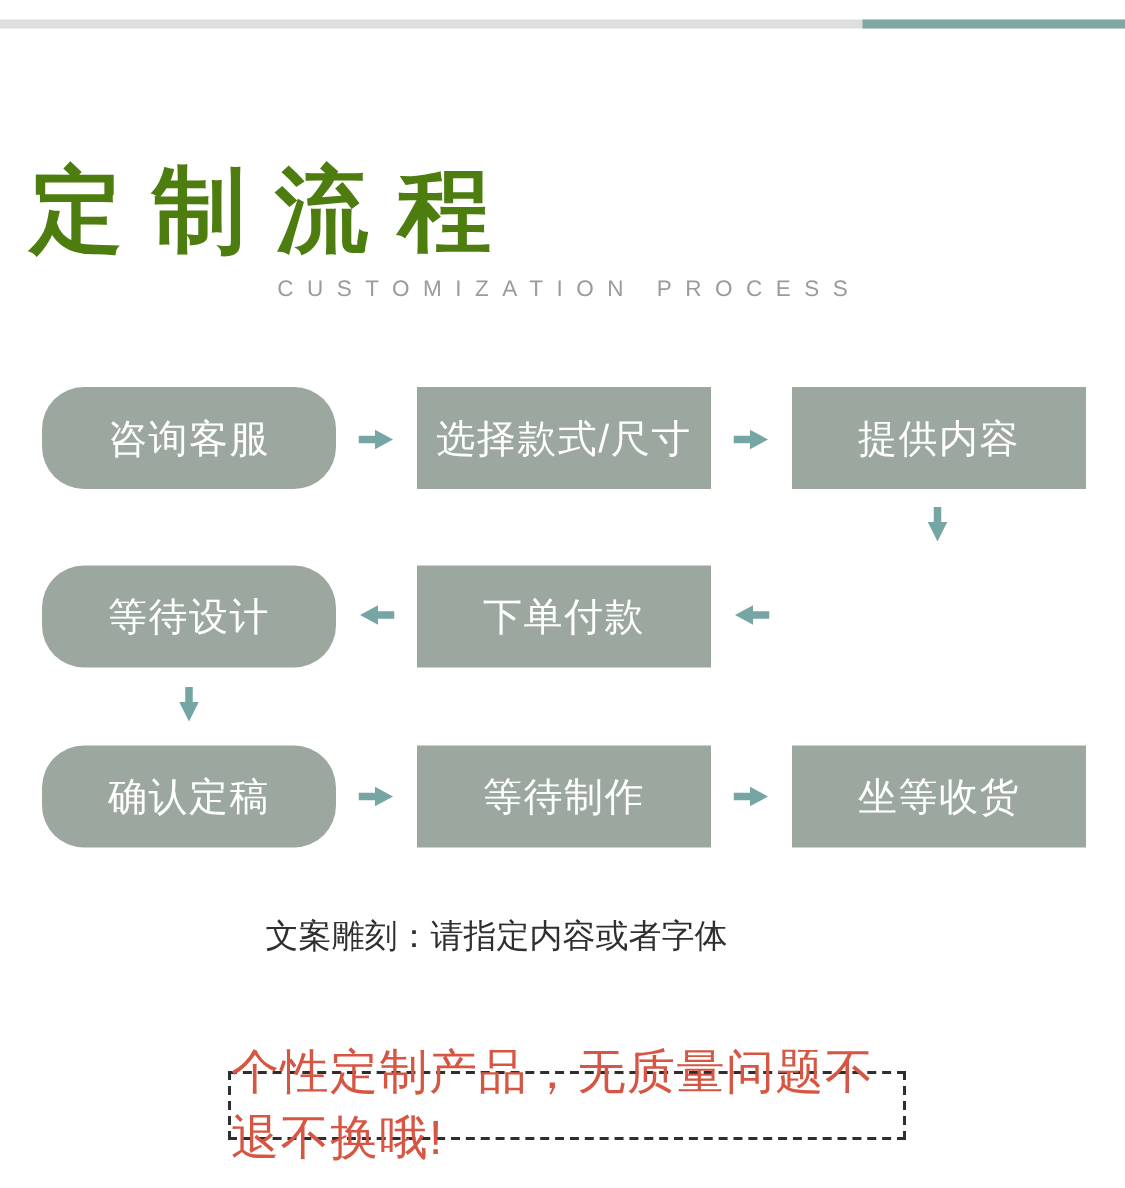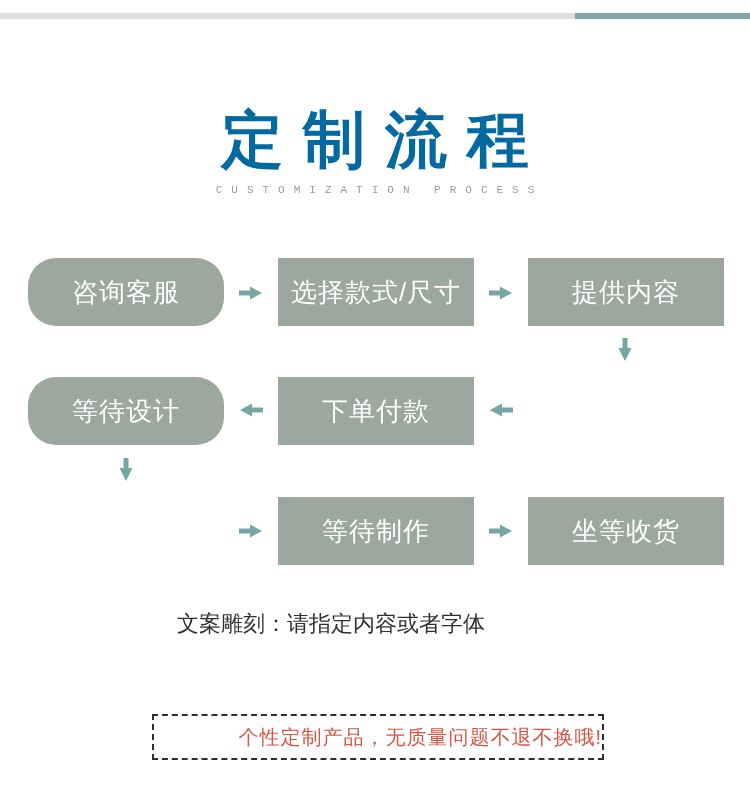--- a/index.html
+++ b/index.html
@@ -24,36 +24,35 @@
     top: 0; right: 0;
     width: 175px; height: 6px;
     background: var(--bar-right, #7fa8a5);
   }
 
   
   .title {
     position: absolute;
     top: 102px; left: 0;
     width: 750px;
-    text-align: center;
     font-family: "DejaVu Serif", "Liberation Serif", serif;
     font-weight: 700;
     font-size: 62px;
     line-height: 76px;
-    color: #0369a1;
+    color: #4d7c0f;
     letter-spacing: 0.32em;
     text-indent: 0.32em;
   }
   .subtitle {
     position: absolute;
     top: 184px; left: 0;
     width: 750px;
     text-align: center;
-    font-family: Liberation Mono, monospace;
-    font-size: 11px;
+    font-family: Liberation Sans, sans-serif;
+    font-size: 15px;
     color: #9b9b9b;
     letter-spacing: 9px;
     text-indent: 9px;
   }
 
   
   .step-box {
     position: absolute;
     width: 196px; height: 68px;
     background: var(--box-bg, #9ca89f);
@@ -101,21 +100,21 @@
   .warning-box {
     position: absolute;
     left: 152px; top: 714px;
     width: 452px; height: 46px;
     border: 2px dashed #2e2e2e;
     box-sizing: border-box;
     display: flex;
     align-items: center;
     justify-content: flex-end;
     color: var(--warning-color, #d65643);
-    font-size: 20px;
+    font-size: 32px;
     letter-spacing: 1px;
   }
 </style>
 </head>
 <body>
 
 <div class="page">
 
   <div class="top-bar">
     <div class="top-bar-accent"></div>
@@ -124,20 +123,21 @@
   <div class="title">定制流程</div>
   <div class="subtitle">CUSTOMIZATION PROCESS</div>
 
   <div class="step-box c1 r1">咨询客服</div>
   <div class="step-box c2 r1">选择款式/尺寸</div>
   <div class="step-box c3 r1">提供内容</div>
 
   <div class="step-box c2 r2">下单付款</div>
   <div class="step-box c1 r2">等待设计</div>
 
+  <div class="step-box c1 r3">确认定稿</div>
   <div class="step-box c3 r3">坐等收货</div>
   <div class="step-box c2 r3">等待制作</div>
 
   <span class="arrow ar1a">
     <svg width="24" height="16" viewBox="0 0 24 16">
         <path d="M0 5.5 H11 V1.5 L23 8 L11 14.5 V10.5 H0 Z" fill="currentColor"></path>
       </svg>
   </span>
   <span class="arrow ar1b">
     <svg width="24" height="16" viewBox="0 0 24 16">

